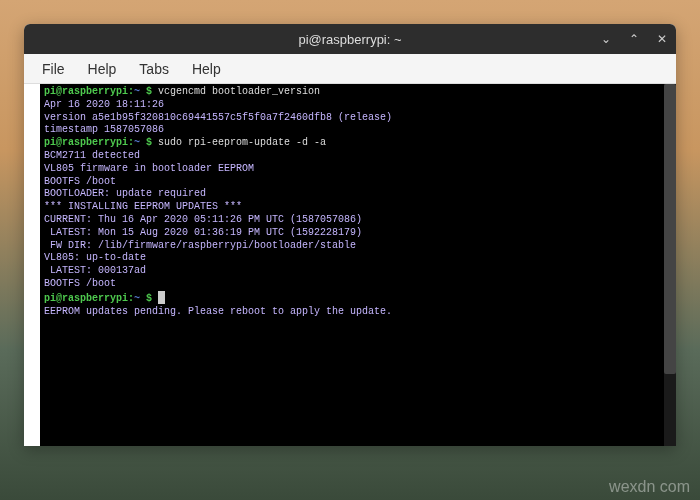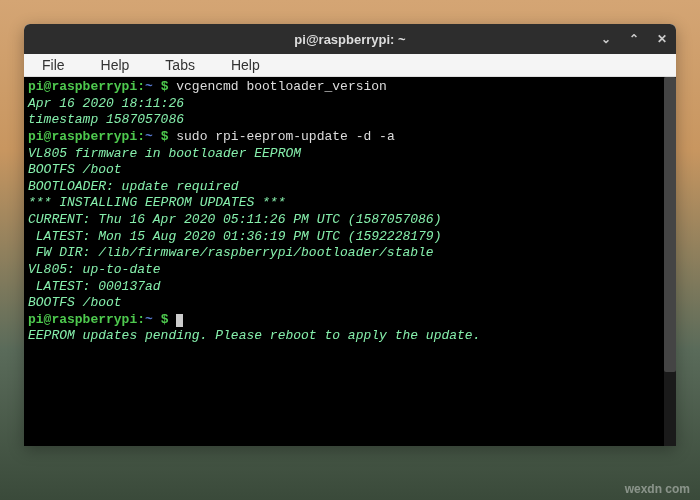--- a/index.html
+++ b/index.html
@@ -26,69 +26,69 @@
     }
     .titlebar {
       height: 30px;
       background: #2d2d2d;
       color: #ddd;
       display: flex;
       align-items: center;
       justify-content: center;
       position: relative;
       font-size: 13px;
-      font-weight: bold;
     }
     .titlebar-controls {
       position: absolute;
       right: 6px;
       display: flex;
       gap: 12px;
       align-items: center;
     }
     .titlebar-controls span {
       color: #ccc;
       font-size: 12px;
       cursor: pointer;
       width: 16px;
       text-align: center;
     }
     .menubar {
-      height: 23px;
+      height: 30px;
       background: #f5f5f5;
       border-bottom: 1px solid #ddd;
       display: flex;
       align-items: center;
       padding: 0 8px;
-      gap: 16px;
+      gap: 3px;
     }
     .menubar-item {
       padding: 4px 10px;
       font-size: 14px;
       color: #333;
       cursor: pointer;
     }
     .terminal {
       flex: 1;
       background: #000;
       color: #ccc;
       font-family: 'Courier New', monospace;
-      font-size: 13px;
+      font-size: 10px;
       line-height: 1.28;
       padding: 2px 4px;
       overflow-y: auto;
       position: relative;
+      margin-left: 16px;
     }
     .terminal-line { white-space: pre; }
     .prompt-user { color: #4ec94e; font-weight: bold; }
     .prompt-sep { color: #4ec94e; font-weight: bold; }
     .prompt-path { color: #5577cc; font-weight: bold; }
     .prompt-dollar { color: #4ec94e; font-weight: bold; }
     .cmd { color: #ddd; }
-    .out { color: #86efac; font-style: italic; }
+    .out { color: #c4b5fd; }
     .cursor {
       display: inline-block;
       width: 7px;
       height: 13px;
       background: #ccc;
       vertical-align: text-bottom;
     }
     .scrollbar {
       position: absolute;
       right: 0;
@@ -100,23 +100,22 @@
     .scrollbar-thumb {
       width: 100%;
       height: 80%;
       background: #444;
       border-radius: 2px;
     }
     .watermark {
       position: absolute;
       bottom: 4px;
       right: 10px;
-      font-size: 12px;
+      font-size: 16px;
       color: rgba(255,255,255,0.4);
-      font-weight: bold;
     }
   </style>
 </head>
 <body>
 
 <div class="window">
   <div class="titlebar">
     <span>pi@raspberrypi: ~</span>
     <div class="titlebar-controls">
       <span>⌄</span>
@@ -128,22 +127,24 @@
   <div class="menubar">
     <div class="menubar-item">File</div>
     <div class="menubar-item">Help</div>
     <div class="menubar-item">Tabs</div>
     <div class="menubar-item">Help</div>
   </div>
 
   <div class="terminal">
     <div class="terminal-line"><span class="prompt-user">pi@raspberrypi</span><span class="prompt-sep">:</span><span class="prompt-path">~</span><span class="prompt-dollar"> $ </span><span class="cmd">vcgencmd bootloader_version</span></div>
     <div class="terminal-line out">Apr 16 2020 18:11:26</div>
+    <div class="terminal-line out">version a5e1b95f320810c69441557c5f5f0a7f2460dfb8 (release)</div>
     <div class="terminal-line out">timestamp 1587057086</div>
     <div class="terminal-line"><span class="prompt-user">pi@raspberrypi</span><span class="prompt-sep">:</span><span class="prompt-path">~</span><span class="prompt-dollar"> $ </span><span class="cmd">sudo rpi-eeprom-update -d -a</span></div>
+    <div class="terminal-line out">BCM2711 detected</div>
     <div class="terminal-line out">VL805 firmware in bootloader EEPROM</div>
     <div class="terminal-line out">BOOTFS /boot</div>
     <div class="terminal-line out">BOOTLOADER: update required</div>
     <div class="terminal-line out">*** INSTALLING EEPROM UPDATES ***</div>
     <div class="terminal-line out">CURRENT: Thu 16 Apr 2020 05:11:26 PM UTC (1587057086)</div>
     <div class="terminal-line out"> LATEST: Mon 15 Aug 2020 01:36:19 PM UTC (1592228179)</div>
     <div class="terminal-line out"> FW DIR: /lib/firmware/raspberrypi/bootloader/stable</div>
     <div class="terminal-line out">VL805: up-to-date</div>
     <div class="terminal-line out"> LATEST: 000137ad</div>
     <div class="terminal-line out">BOOTFS /boot</div>

